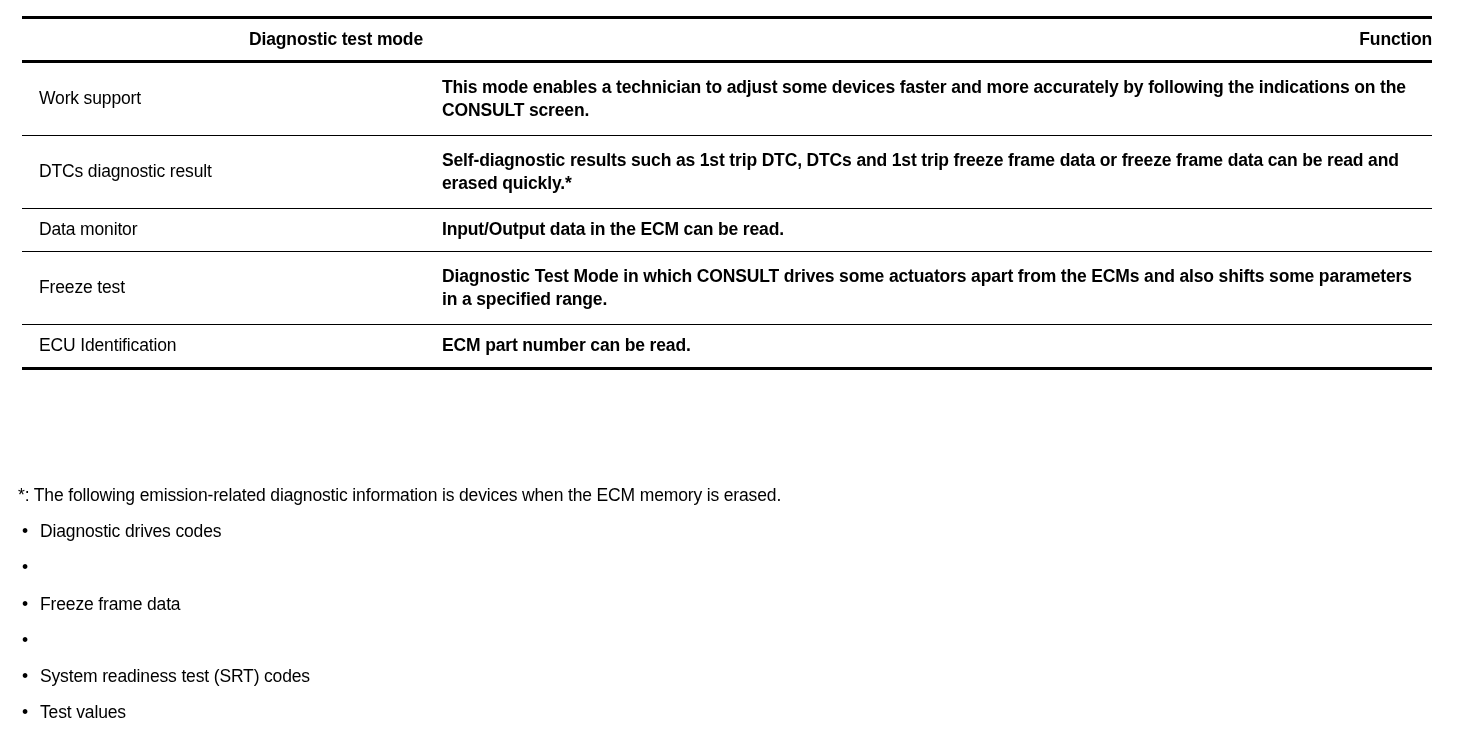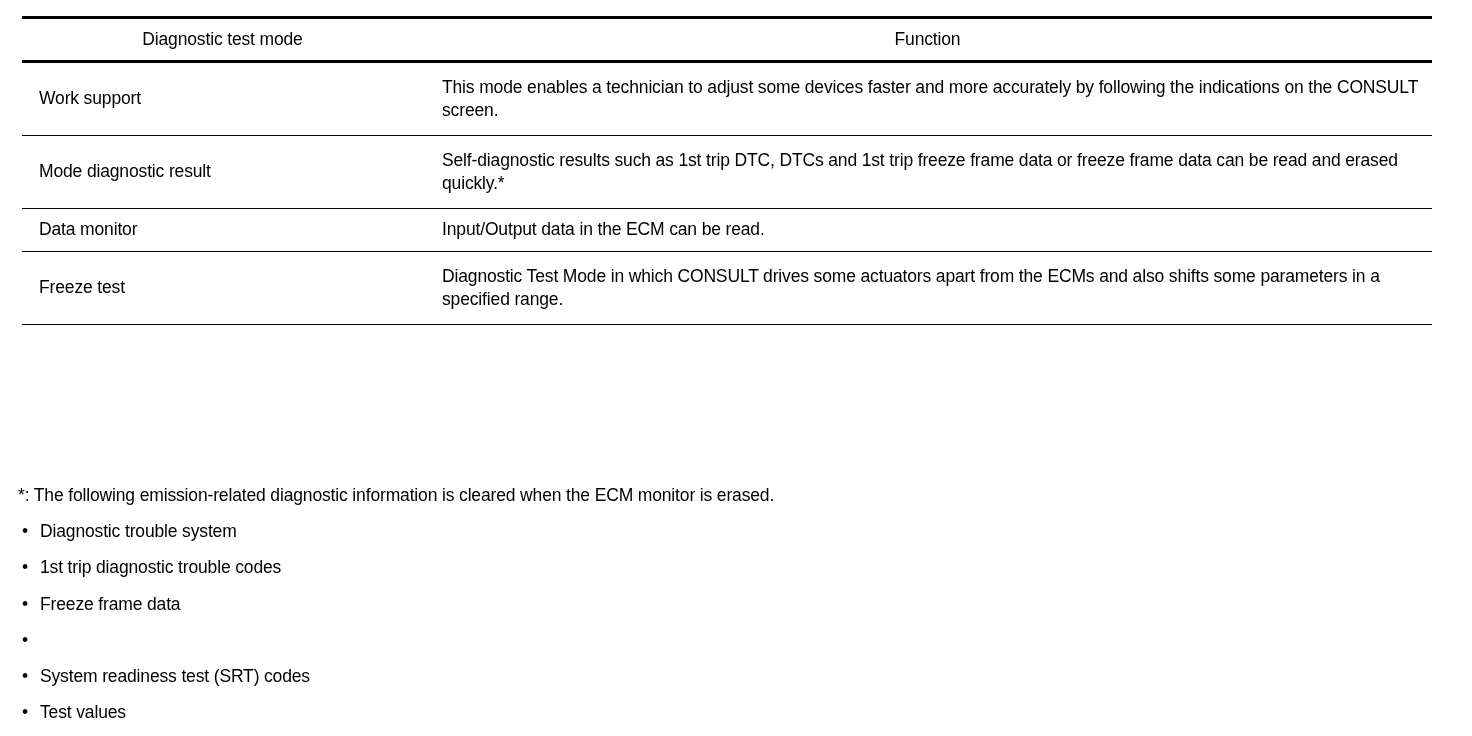--- a/index.html
+++ b/index.html
@@ -57,29 +57,31 @@
     border-bottom: 3px solid #000;
   }
 
   
   .cell-mode {
     border-right: 2px solid #000;
   }
 
   .diag-table th.cell-mode,
   .diag-table th.cell-func {
-    text-align: center;
+    text-align: right;
     height: 41px;
+    font-weight: bold;
   }
   .diag-table td.cell-mode {
     padding-left: 17px;
   }
   .diag-table td.cell-func {
     padding-left: 19px;
     padding-right: 6px;
+    font-weight: bold;
   }
 
   .row-tall td { height: 72px; }
   .row-short td { height: 42px; }
   .row-mid td  { height: 62px; }
 
   
   .footnote {
     position: absolute;
     left: 18px;
@@ -129,44 +131,47 @@
         <th class="cell-mode">Diagnostic test mode</th>
         <th class="cell-func">Function</th>
       </tr>
     </thead>
     <tbody>
       <tr class="row-tall">
         <td class="cell-mode">Work support</td>
         <td class="cell-func">This mode enables a technician to adjust some devices faster and more accurately by following the indications on the CONSULT screen.</td>
       </tr>
       <tr class="row-tall">
-        <td class="cell-mode">Mode diagnostic result</td>
+        <td class="cell-mode">DTCs diagnostic result</td>
         <td class="cell-func">Self-diagnostic results such as 1st trip DTC, DTCs and 1st trip freeze frame data or freeze frame data can be read and erased quickly.*</td>
       </tr>
       <tr class="row-short">
         <td class="cell-mode">Data monitor</td>
         <td class="cell-func">Input/Output data in the ECM can be read.</td>
       </tr>
       <tr class="row-tall">
         <td class="cell-mode">Freeze test</td>
         <td class="cell-func">Diagnostic Test Mode in which CONSULT drives some actuators apart from the ECMs and also shifts some parameters in a specified range.</td>
       </tr>
+      <tr class="row-short last-row">
+        <td class="cell-mode">ECU Identification</td>
+        <td class="cell-func">ECM part number can be read.</td>
+      </tr>
     </tbody>
   </table>
 
-  <div class="footnote">*: The following emission-related diagnostic information is cleared when the ECM monitor is erased.</div>
+  <div class="footnote">*: The following emission-related diagnostic information is devices when the ECM memory is erased.</div>
 
   <ul class="bullet-list">
     <li>
       <span class="bullet-dot">•</span>
-      <span class="bullet-text">Diagnostic trouble system</span>
+      <span class="bullet-text">Diagnostic drives codes</span>
     </li>
     <li>
       <span class="bullet-dot">•</span>
-      <span class="bullet-text">1st trip diagnostic trouble codes</span>
     </li>
     <li>
       <span class="bullet-dot">•</span>
       <span class="bullet-text">Freeze frame data</span>
     </li>
     <li>
       <span class="bullet-dot">•</span>
     </li>
     <li>
       <span class="bullet-dot">•</span>

